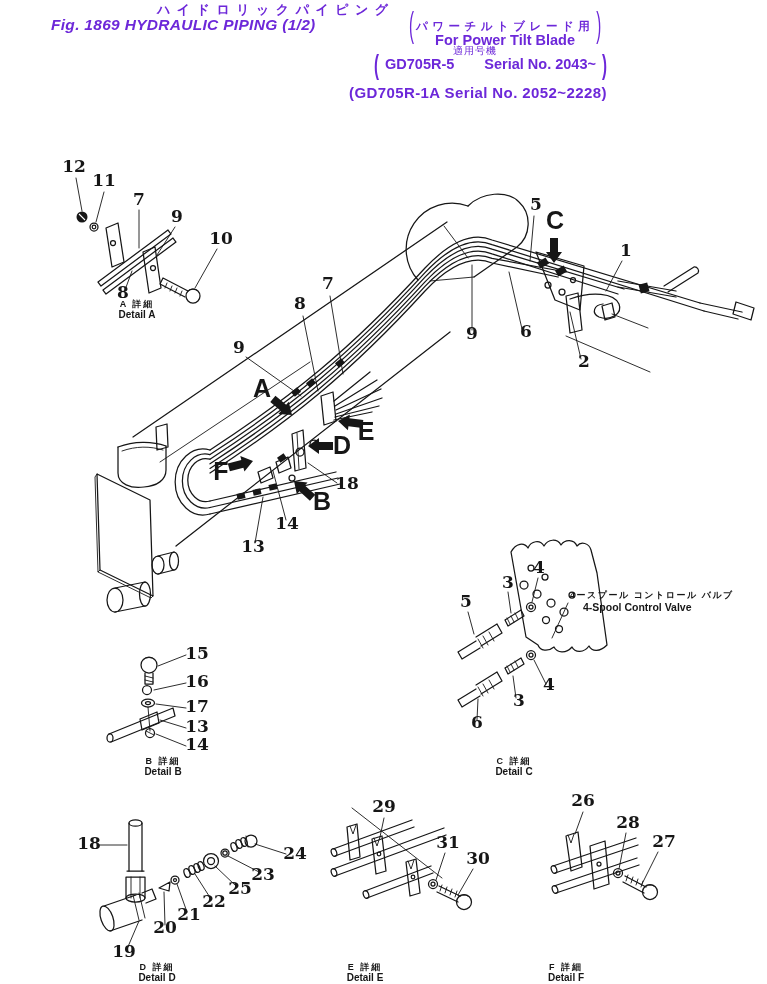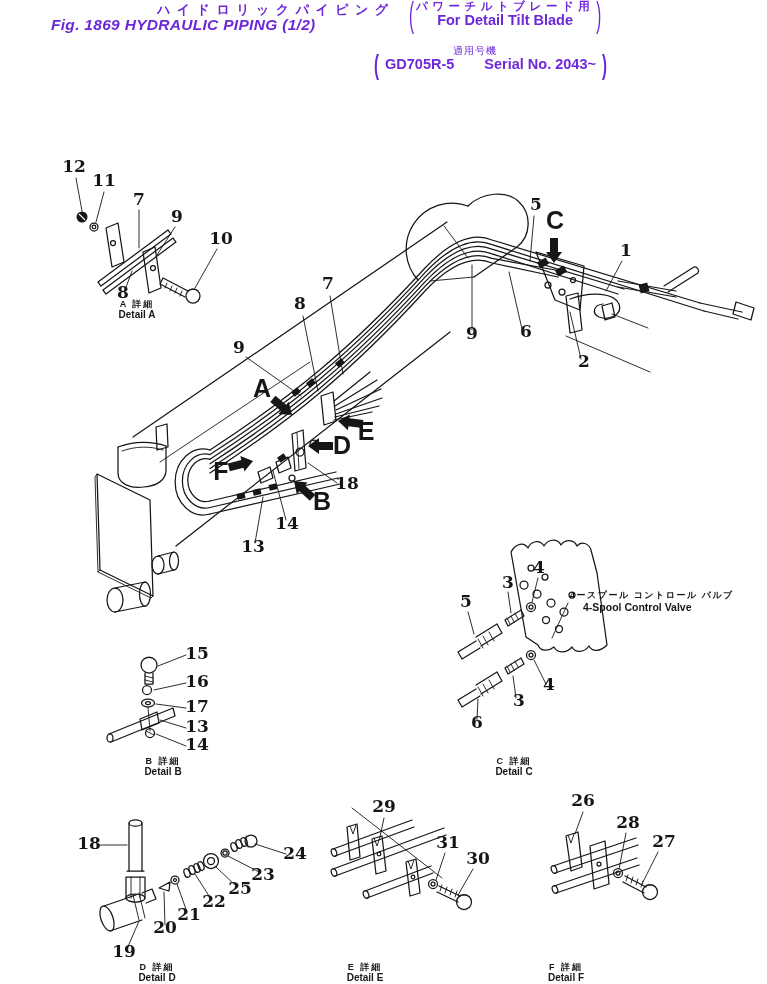--- a/index.html
+++ b/index.html
@@ -4,21 +4,21 @@
 <style>
   html,body{margin:0;padding:0;background:#e8e8e8;}
   .page{position:relative;width:767px;height:984px;background:#ffffff;overflow:hidden;
         font-family:"Liberation Sans",sans-serif;color:#6d28d9;}
   .hdr{position:absolute;left:0;top:0;width:767px;height:120px;}
   .hdr div{position:absolute;white-space:nowrap;}
   .t-jp{font-size:13px;font-weight:bold;letter-spacing:6.5px;}
   .t-fig{font-size:15.5px;font-weight:bold;letter-spacing:.3px;}
   .t-group{display:flex;align-items:center;gap:2px;}
   .t-col{display:flex;flex-direction:column;align-items:center;line-height:1.1;}
-  .b-jp{font-size:11.5px;font-weight:bold;letter-spacing:4.5px;}
+  .b-jp{font-size:11.5px;font-weight:bold;letter-spacing:4.5px;margin-top:20px;}
   .b-en{font-size:14.5px;font-weight:bold;}
   .bigparen{display:inline-block;font-size:15px;font-weight:normal;transform:scaleY(2.3);transform-origin:center;}
   .bigparen2{display:inline-block;font-size:15px;transform:scaleY(1.9);transform-origin:center;}
   .t-app{font-size:10px;font-weight:normal;letter-spacing:1px;}
   .t-serial{display:flex;align-items:center;gap:6px;font-size:14.5px;font-weight:bold;}
   .s-gap{display:inline-block;width:18px;}
   .t-serial2{font-size:15px;font-weight:bold;letter-spacing:.4px;}
   svg.art{position:absolute;left:0;top:0;}
   svg .ln{stroke:#161616;fill:none;stroke-width:1.25;stroke-linecap:round;stroke-linejoin:round;}
   svg .thin{stroke:#161616;fill:none;stroke-width:0.9;stroke-linecap:round;}
@@ -36,32 +36,33 @@
 
 <div class="page">
 
   <div class="hdr">
     <div class="t-jp" style="left:157px;top:1px;">ハイドロリックパイピング</div>
     <div class="t-fig" style="left:51px;top:16px;font-style:italic;">Fig. 1869 HYDRAULIC PIPING (1/2)</div>
     <div class="t-group" style="left:409px;top:0px;">
       <span class="bigparen">(</span>
       <span class="t-col">
         <span class="b-jp">パワーチルトブレード用</span>
-        <span class="b-en">For Detail Tilt Blade</span>
+        <span class="b-en">For Power Tilt Blade</span>
       </span>
       <span class="bigparen">)</span>
     </div>
     <div class="t-app" style="left:453px;top:44px;">適用号機</div>
     <div class="t-serial" style="left:374px;top:55px;">
       <span class="bigparen2">(</span>
       <span>GD705R-5</span>
       <span class="s-gap"></span>
       <span>Serial No. 2043~</span>
       <span class="bigparen2">)</span>
     </div>
+    <div class="t-serial2" style="left:349px;top:84px;">(GD705R-1A Serial No. 2052~2228)</div>
   </div>
 
   <svg class="art" width="767" height="984" viewBox="0 0 767 984">
 
     <g>
       <g>
         <path class="ln" d="M133,437 L447,222"></path>
         <path class="thin" d="M160,462 L310,362"></path>
         <path class="ln" d="M176,546 L450,332"></path>
         <polygon class="ln" points="156,427 167,424 168,447 157,450"></polygon>

